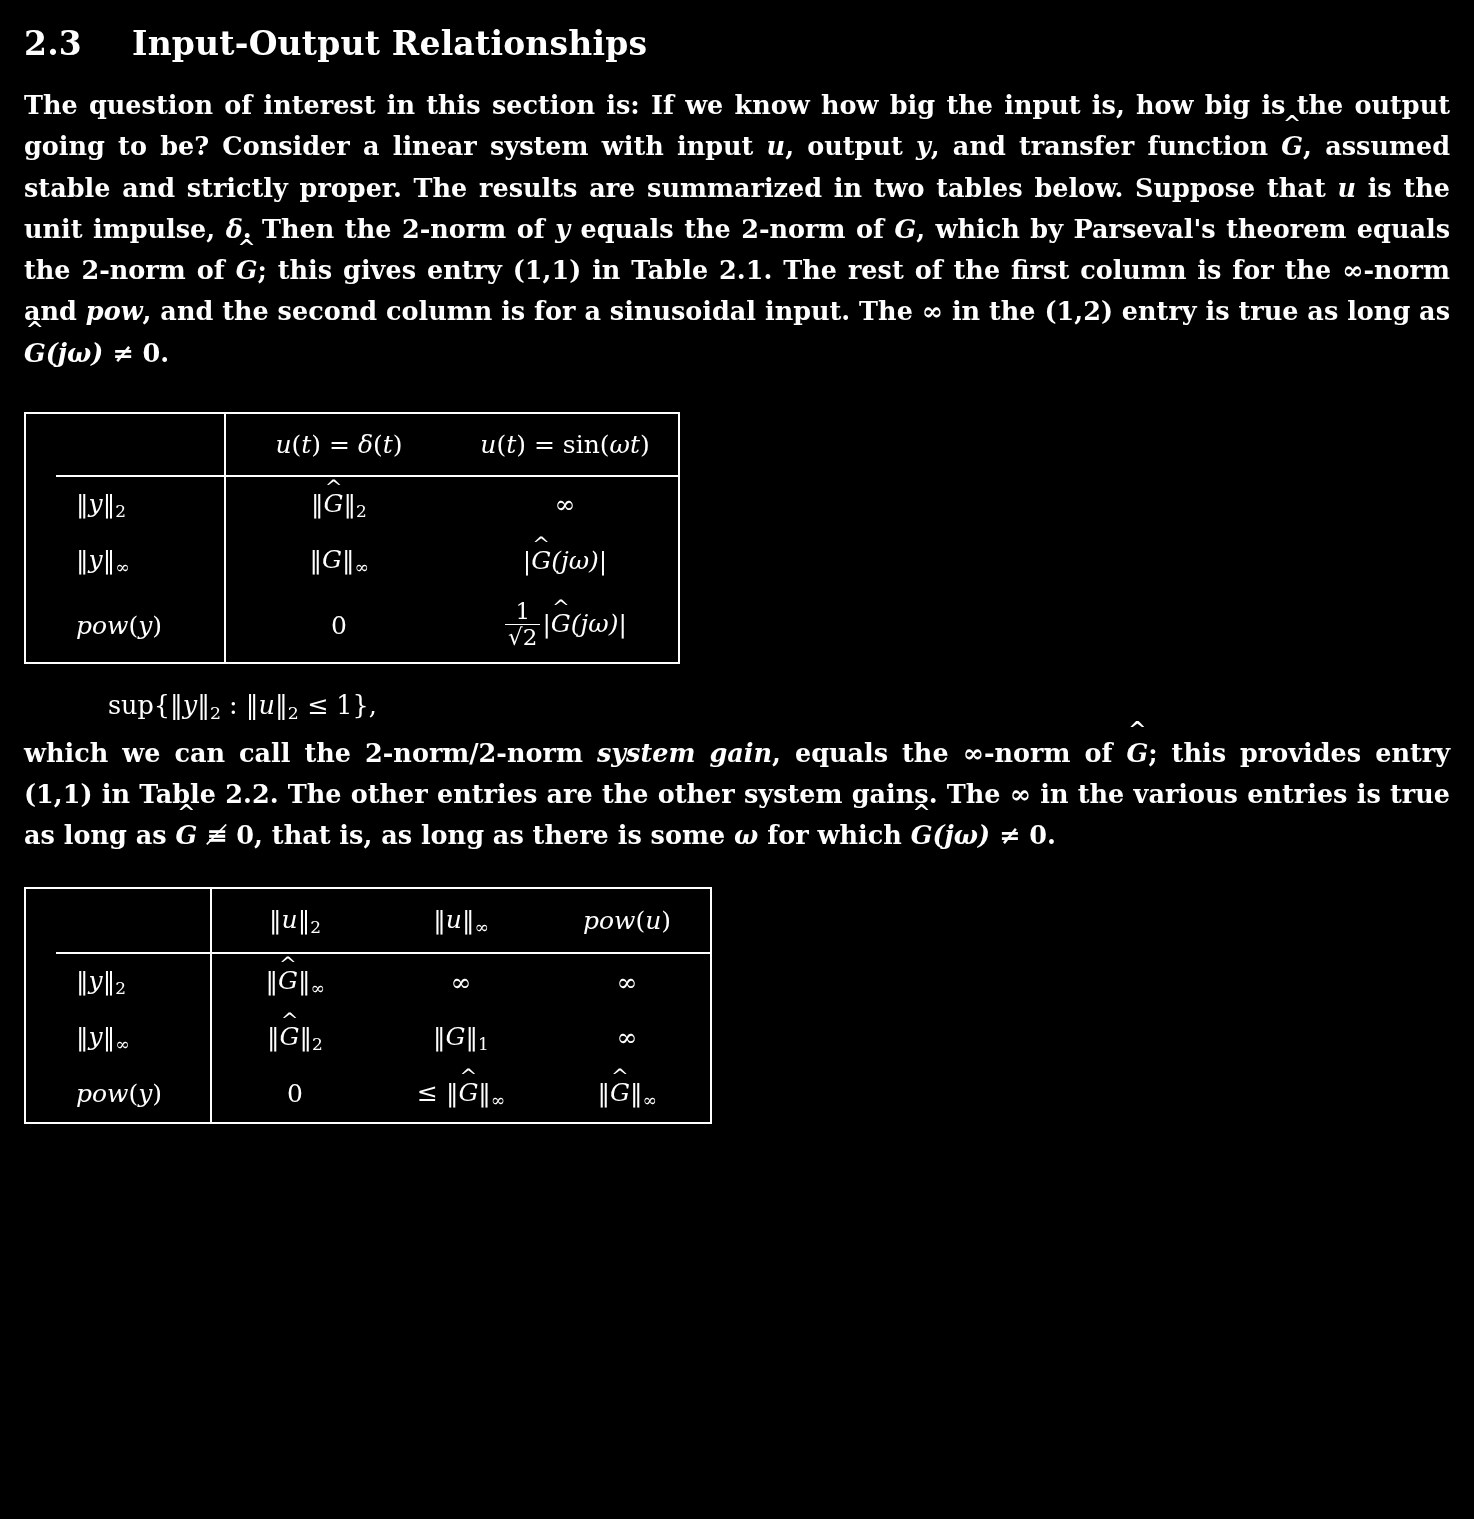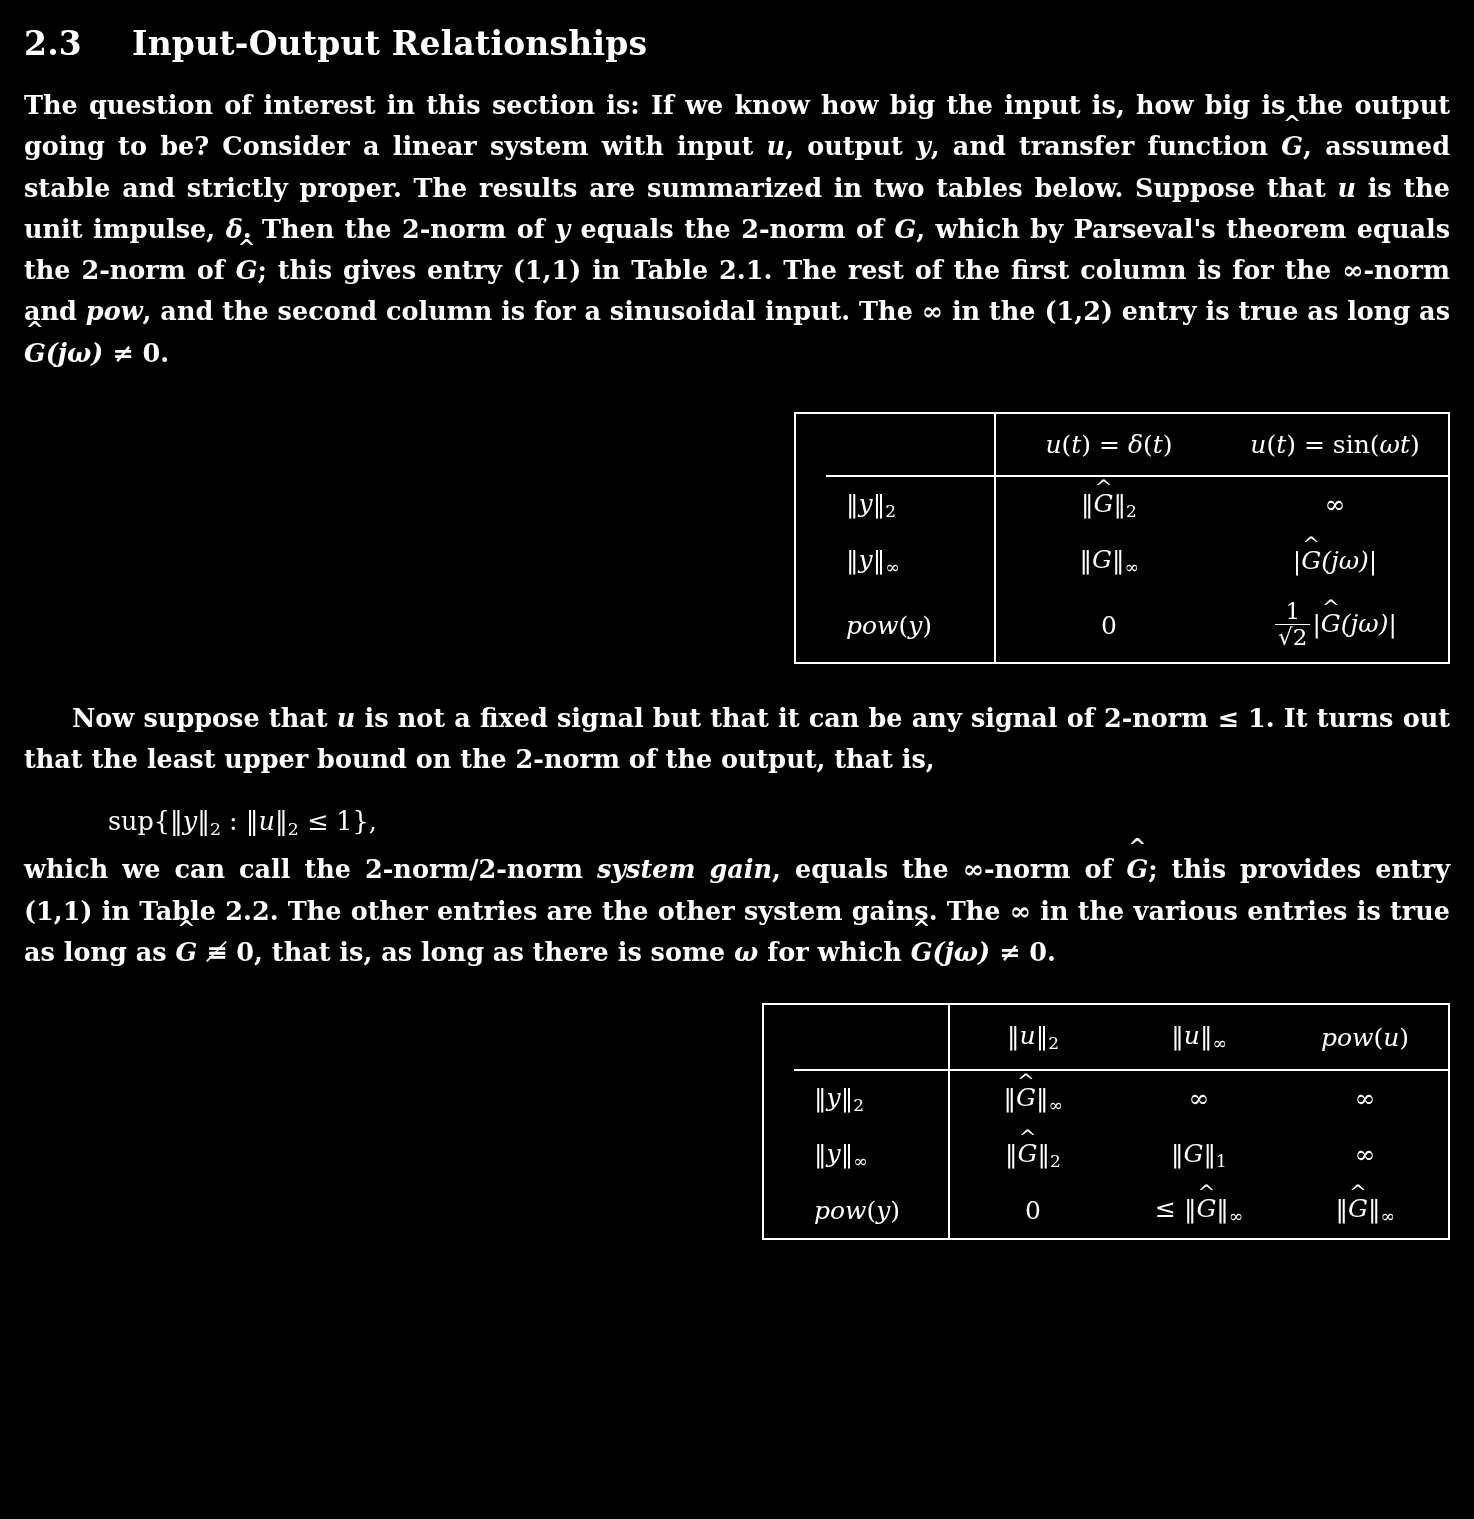--- a/index.html
+++ b/index.html
@@ -48,21 +48,21 @@
     top: -0.62em;
     left: 50%;
     transform: translateX(-50%);
     font-style: normal;
     font-size: 0.85em;
     line-height: 1;
   }
   .norm { font-style: normal; }
 
   
-  .table-block { margin: 38px 0 0 0; display: flex; flex-direction: column; align-items: flex-end; }
+  .table-block { margin: 38px 0 0 0; display: flex; flex-direction: column; align-items: flex-start; }
   table.mathtable {
     border-collapse: collapse;
     font-size: 25px;
   }
   table.mathtable td {
     padding: 6px 18px;
     text-align: center;
     vertical-align: middle;
   }
   
@@ -157,23 +157,20 @@
           <td class="cell">0</td>
           <td class="cell">
             <span class="frac"><span class="num">1</span><span class="den"><span class="sqrt">√2</span></span></span><span class="norm">|</span><span class="hat-wrap"><span class="hat">^</span><span class="math">G</span></span><span class="math">(jω)</span><span class="norm">|</span>
           </td>
         </tr>
       </tbody>
         </table>
     </div>
   </div>
 
-  <p class="body indent" style="margin-top:34px">
-    <span>Now suppose that </span><span class="math">u</span><span> is not a fixed signal but that it can be any signal of 2-norm ≤ 1. It turns out that the least upper bound on the 2-norm of the output, that is,</span>
-  </p>
 
   <div class="displaymath">
     <span class="mathup">sup{</span><span class="norm">‖</span><span class="math">y</span><span class="norm">‖</span><span class="sub">2</span><span> : </span><span class="norm">‖</span><span class="math">u</span><span class="norm">‖</span><span class="sub">2</span><span> ≤ 1},</span>
   </div>
 
   <p class="body">
     <span>which we can call the 2-norm/2-norm </span><span class="math">system gain</span><span>, equals the ∞-norm of </span><span class="hat-wrap"><span class="hat">^</span><span class="math">G</span></span><span>; this provides entry (1,1) in Table 2.2. The other entries are the other system gains. The ∞ in the various entries is true as long as </span><span class="hat-wrap"><span class="hat">^</span><span class="math">G</span></span><span> ≢ 0, that is, as long as there is some </span><span class="math">ω</span><span> for which </span><span class="hat-wrap"><span class="hat">^</span><span class="math">G</span></span><span class="math">(jω)</span><span> ≠ 0.</span>
   </p>
 
   <div class="table-block" style="margin-top:30px">

